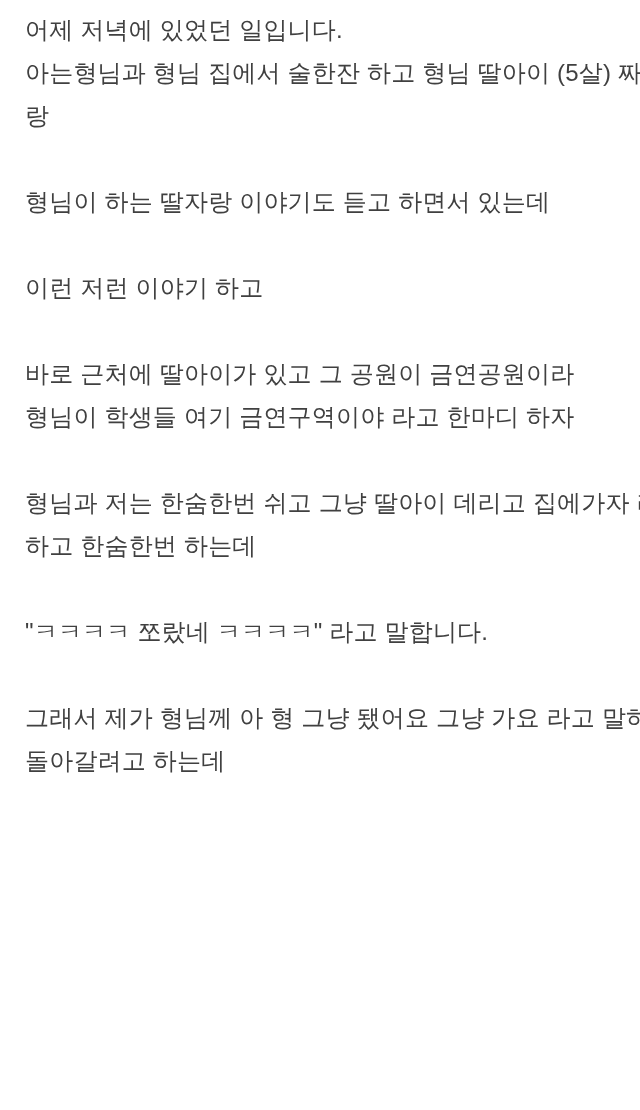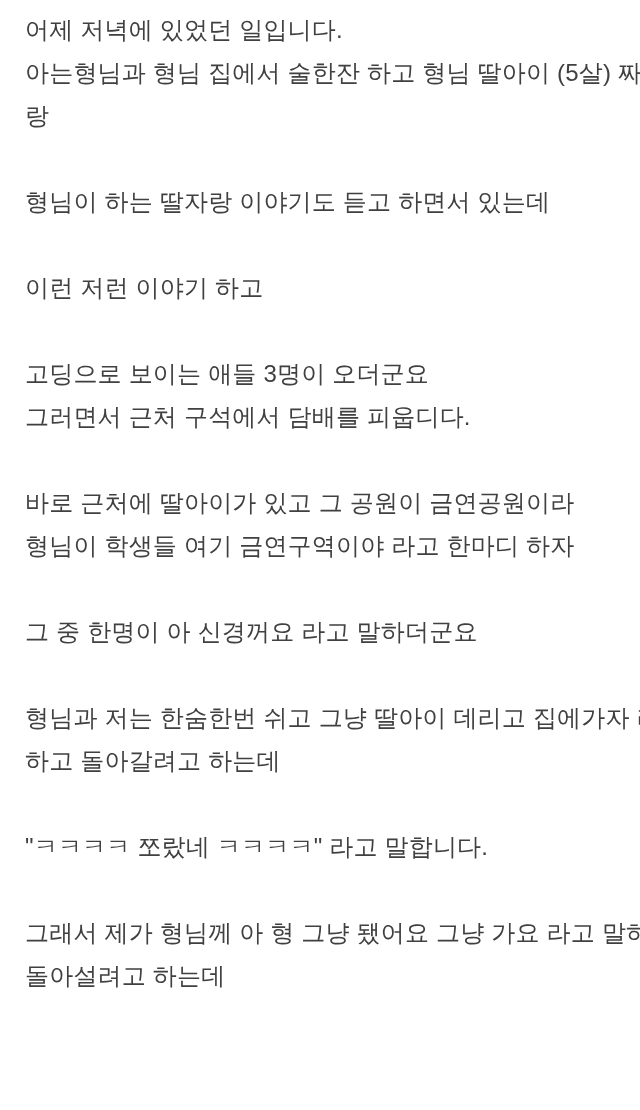--- a/index.html
+++ b/index.html
@@ -39,41 +39,34 @@
   </div>
 
   <div class="para">
     <div class="line">형님이 하는 딸자랑 이야기도 듣고 하면서 있는데</div>
   </div>
 
   <div class="para">
     <div class="line">이런 저런 이야기 하고</div>
   </div>
 
-  <div class="para">
-    <div class="line">고딩으로 보이는 애들 3명이 오더군요</div>
-    <div class="line">그러면서 근처 구석에서 담배를 피웁디다.</div>
-  </div>
 
   <div class="para">
     <div class="line">바로 근처에 딸아이가 있고 그 공원이 금연공원이라</div>
     <div class="line">형님이 학생들 여기 금연구역이야 라고 한마디 하자</div>
   </div>
 
-  <div class="para">
-    <div class="line">그 중 한명이 아 신경꺼요 라고 말하더군요</div>
-  </div>
 
   <div class="para">
     <div class="line">형님과 저는 한숨한번 쉬고 그냥 딸아이 데리고 집에가자 라고</div>
-    <div class="line">하고 돌아갈려고 하는데</div>
+    <div class="line">하고 한숨한번 하는데</div>
   </div>
 
   <div class="para">
     <div class="line">"ㅋㅋㅋㅋ 쪼랐네 ㅋㅋㅋㅋ" 라고 말합니다.</div>
   </div>
 
   <div class="para">
     <div class="line">그래서 제가 형님께 아 형 그냥 됐어요 그냥 가요 라고 말하고</div>
-    <div class="line">돌아설려고 하는데</div>
+    <div class="line">돌아갈려고 하는데</div>
   </div>
 
 </div>
 
 </body></html>

